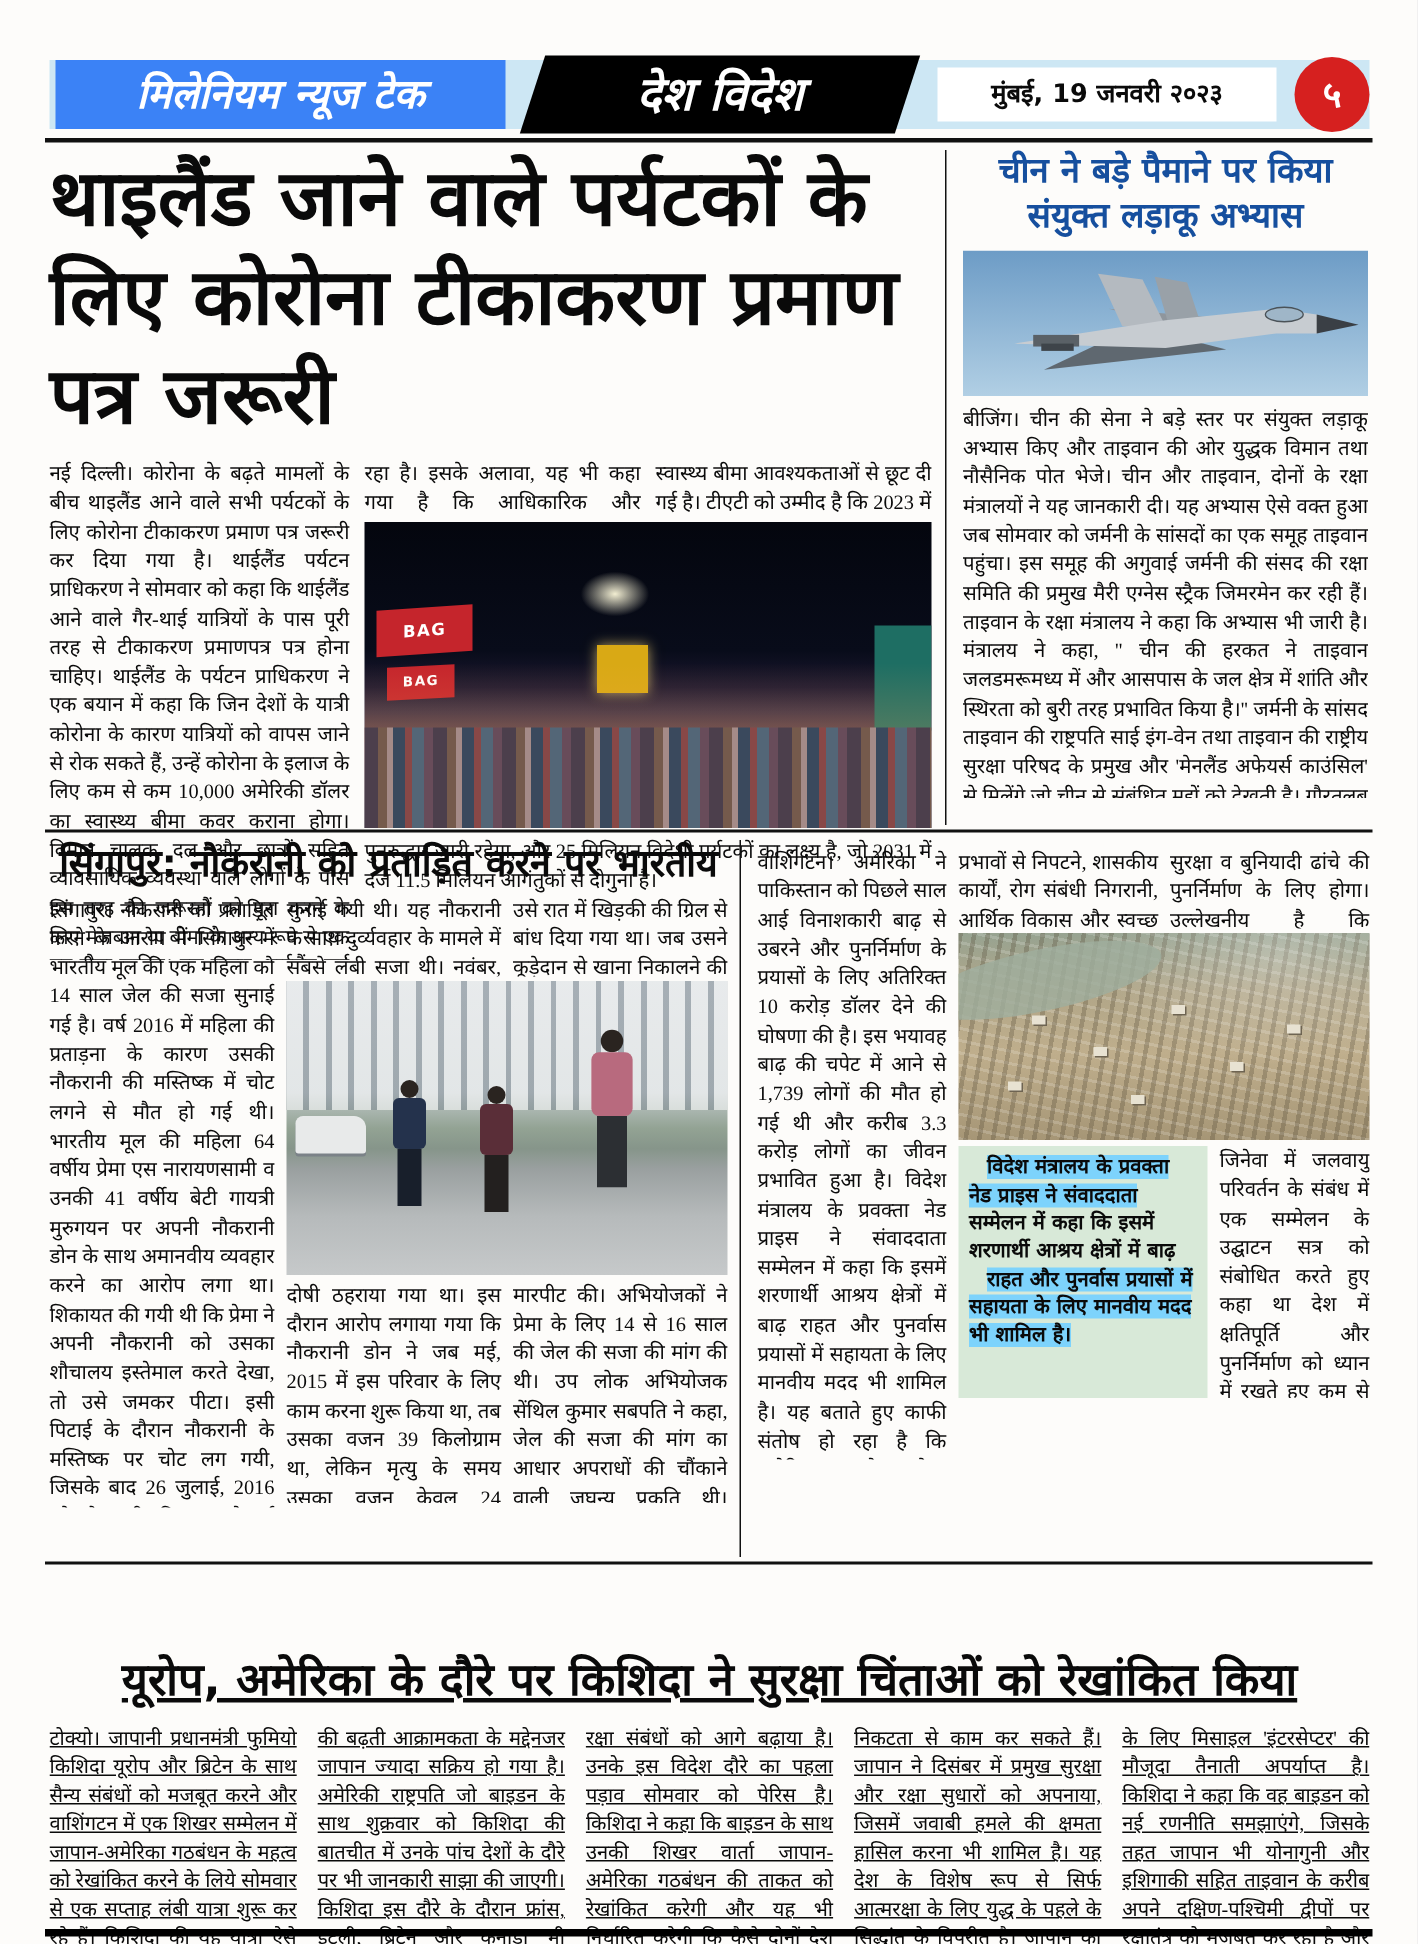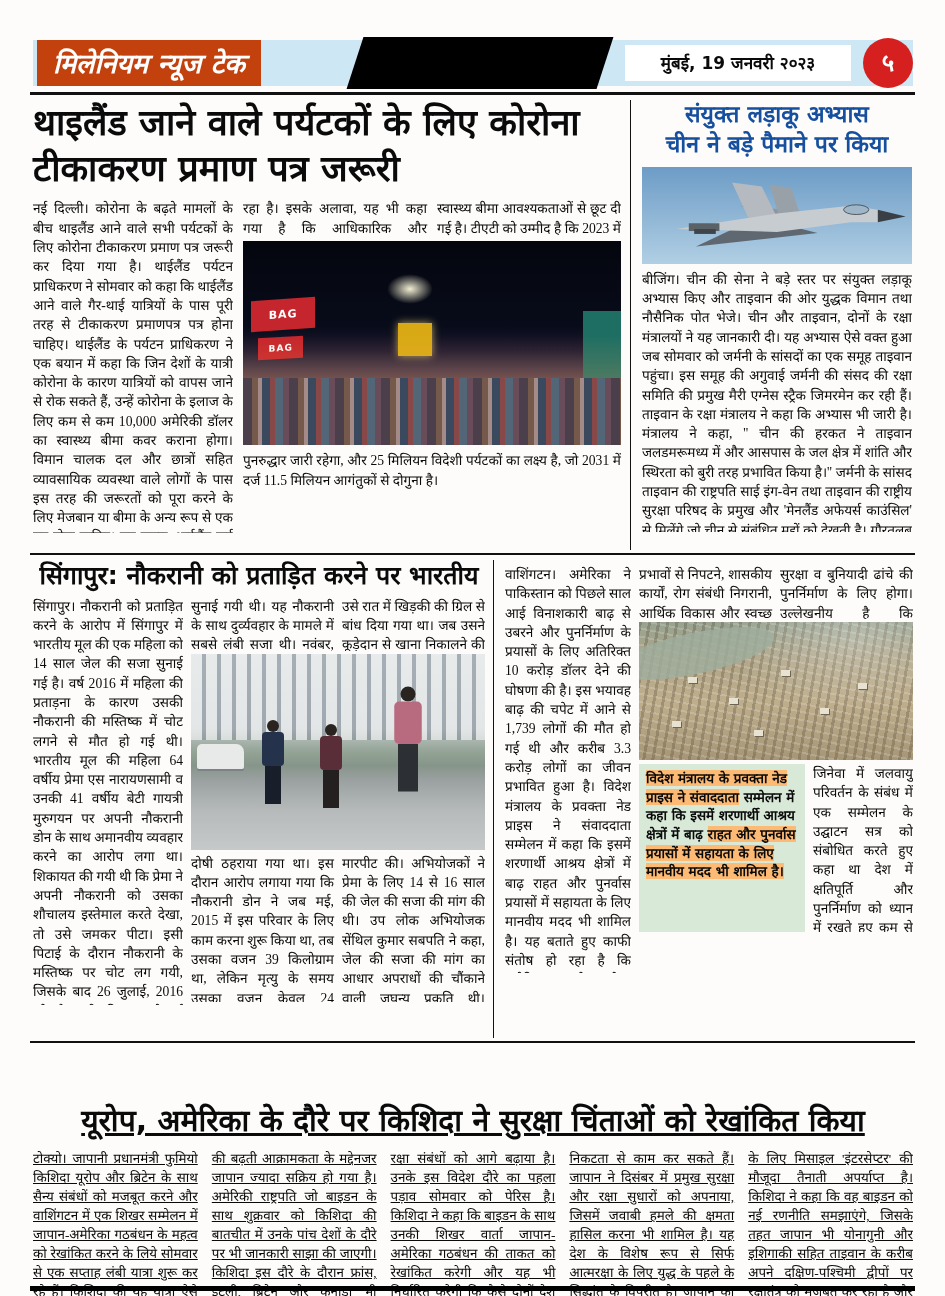--- a/index.html
+++ b/index.html
@@ -1,21 +1,21 @@
 <!DOCTYPE html>
 <html lang="hi"><head>
 <meta charset="utf-8">
 <style>
   html,body { margin:0; padding:0; background:#e8e8e8; }
   .page { position:relative; width:945px; height:1296px; margin:0 auto; background:#fdfcfa;
           font-family:"Liberation Serif", serif; color:#0a0a0a; overflow:hidden; }
 
   
   .masthead { position:absolute; left:33px; top:40px; width:880px; height:46px; background:#cde7f4; }
-  .paper-box { position:absolute; left:4px; top:0; width:224px; height:46px; background:#c2410c;
+  .paper-box { position:absolute; left:4px; top:0; width:300px; height:46px; background:#3b82f6;
                display:flex; align-items:center; justify-content:center; color:#fff;
                font:italic bold 27px/1 "DejaVu Sans", sans-serif; }
   .flag { position:absolute; left:322px; top:-3px; width:250px; height:52px; background:#000;
           transform:skewX(-18deg); }
   .flag-label { position:absolute; left:322px; top:-3px; width:250px; height:52px;
                 display:flex; align-items:center; justify-content:center; color:#fff;
                 font:italic bold 31px/1 "DejaVu Sans", sans-serif; }
   .date-box { position:absolute; left:592px; top:5px; width:226px; height:36px; background:#fff;
               display:flex; align-items:center; justify-content:center;
               font:bold 17px/1 "DejaVu Sans", sans-serif; }
@@ -29,21 +29,21 @@
   .bottom-bar { position:absolute; top:1286px; left:30px; width:885px; height:5px; background:#000; }
 
   
   .body-text { font-size:13.6px; line-height:1.42; text-align:justify; }
   .head-sans { font-family:"DejaVu Sans", sans-serif; font-weight:bold; }
 
   
   .band-main { position:absolute; top:100px; left:33px; width:880px; height:450px; display:flex; }
   .main-left { width:588px; }
   .main-right { width:270px; margin-left:9px; border-left:1.5px solid #111; padding-left:11px; }
-  .thai-head { font-size:36px; line-height:1.27; }
+  .thai-head { font-size:52px; line-height:1.27; }
   .main-body { display:flex; gap:10px; margin-top:8px; }
   .t-col1 { width:200px; height:334px; overflow:hidden; }
   .t-wrap { flex:1; }
   .t-toprow, .t-botrow { display:flex; gap:10px; }
   .t-toprow { height:38px; overflow:hidden; }
   .t-toprow > div, .t-botrow > div { flex:1; }
 
   .china-head { font-size:23px; line-height:1.3; color:#164f9e; text-align:center; }
   .china-body { height:262px; overflow:hidden; }
 
@@ -73,21 +73,21 @@
   .sing-body, .pak-body { display:flex; gap:8px; margin-top:5px; }
   .s-col1 { width:150px; height:408px; overflow:hidden; }
   .p-col1 { width:126px; height:408px; overflow:hidden; }
   .s-wrap, .p-wrap { flex:1; }
   .s-toprow, .s-botrow, .p-toprow, .p-botrow { display:flex; gap:8px; }
   .s-toprow, .p-toprow { height:54px; overflow:hidden; }
   .s-toprow > div, .s-botrow > div, .p-toprow > div { flex:1; }
   .s-botrow { height:148px; overflow:hidden; }
   .caption-box { width:152px; background:#d8e9d8; padding:5px 7px;
      font:bold 13.5px/1.38 "DejaVu Sans", sans-serif; text-align:left; }
-  .hl { background:#fdba74; }
+  .hl { background:#7dd3fc;margin-left:12px; }
   .p-col3b { flex:1; height:168px; overflow:hidden; }
 
   
   .photo-walk { position:relative; height:196px; margin:3px 0 4px; overflow:hidden;
      background:linear-gradient(180deg,#ccd2d5 0%,#c0c8ca 38%,#93a394 50%,#86958a 57%,#9aa0a0 64%,#b6babb 80%,#c6c9ca 100%); }
   .walk-building { position:absolute; top:0; width:100%; height:44%;
      background:repeating-linear-gradient(90deg, rgba(255,255,255,.55) 0 11px, rgba(110,122,134,.4) 11px 15px); }
   .walk-car { position:absolute; left:2%; top:46%; width:16%; height:13%; background:#e8eaea;
      border-radius:5px 8px 2px 2px; box-shadow:0 2px 0 #7b8288; }
   .person { position:absolute; display:flex; flex-direction:column; align-items:center; }
@@ -117,20 +117,21 @@
      text-align:justify; height:200px; overflow:hidden; }
 </style>
 </head>
 <body>
 
 <div class="page">
 
   <div class="masthead">
     <div class="paper-box">मिलेनियम न्यूज टेक</div>
     <div class="flag"></div>
+    <div class="flag-label">देश विदेश</div>
     <div class="date-box">मुंबई, 19 जनवरी २०२३</div>
     <div class="page-num">५</div>
   </div>
   <div class="rule-h" id="rule-head"></div>
 
   <div class="band-main">
     <div class="main-left">
       <div class="thai-head head-sans">थाइलैंड जाने वाले पर्यटकों के लिए कोरोना टीकाकरण प्रमाण पत्र जरूरी</div>
       <div class="main-body">
         <div class="t-col1 body-text">नई दिल्ली। कोरोना के बढ़ते मामलों के बीच थाइलैंड आने वाले सभी पर्यटकों के लिए कोरोना टीकाकरण प्रमाण पत्र जरूरी कर दिया गया है। थाईलैंड पर्यटन प्राधिकरण ने सोमवार को कहा कि थाईलैंड आने वाले गैर-थाई यात्रियों के पास पूरी तरह से टीकाकरण प्रमाणपत्र पत्र होना चाहिए। थाईलैंड के पर्यटन प्राधिकरण ने एक बयान में कहा कि जिन देशों के यात्री कोरोना के कारण यात्रियों को वापस जाने से रोक सकते हैं, उन्हें कोरोना के इलाज के लिए कम से कम 10,000 अमेरिकी डॉलर का स्वास्थ्य बीमा कवर कराना होगा। विमान चालक दल और छात्रों सहित व्यावसायिक व्यवस्था वाले लोगों के पास इस तरह की जरूरतों को पूरा करने के लिए मेजबान या बीमा के अन्य रूप से एक पत्र होना चाहिए। इस प्रकार, थाईलैंड कई देशों के नियमों के अनुरूप होने का लक्ष्य बना रहा है और अन्य देशों के आगंतुकों या थाईलैंड के आगंतुकों के लिए कोरोना बीमा की आवश्यकता पर जोर दे</div>
@@ -150,22 +151,22 @@
           </div>
           <div class="t-botrow">
             <div class="body-text">पुनरुद्धार जारी रहेगा, और 25 मिलियन विदेशी पर्यटकों का लक्ष्य है, जो 2031 में दर्ज 11.5 मिलियन आगंतुकों से दोगुना है।</div>
           </div>
         </div>
       </div>
     </div>
 
     <div class="main-right">
       <div class="china-head head-sans">
+        <div>चीन ने बड़े पैमाने पर किया</div>
         <div>संयुक्त लड़ाकू अभ्यास</div>
-        <div>चीन ने बड़े पैमाने पर किया</div>
       </div>
       <div class="photo-jet">
         <svg viewBox="0 0 300 100" preserveAspectRatio="none">
           <defs>
             <linearGradient id="sky" x1="0" y1="0" x2="0" y2="1">
               <stop offset="0" stop-color="#6d9cc6"></stop>
                 <stop offset="1" stop-color="#b1cfe4"></stop>
             </linearGradient>
           </defs>
           <rect width="300" height="100" fill="url(#sky)"></rect>

